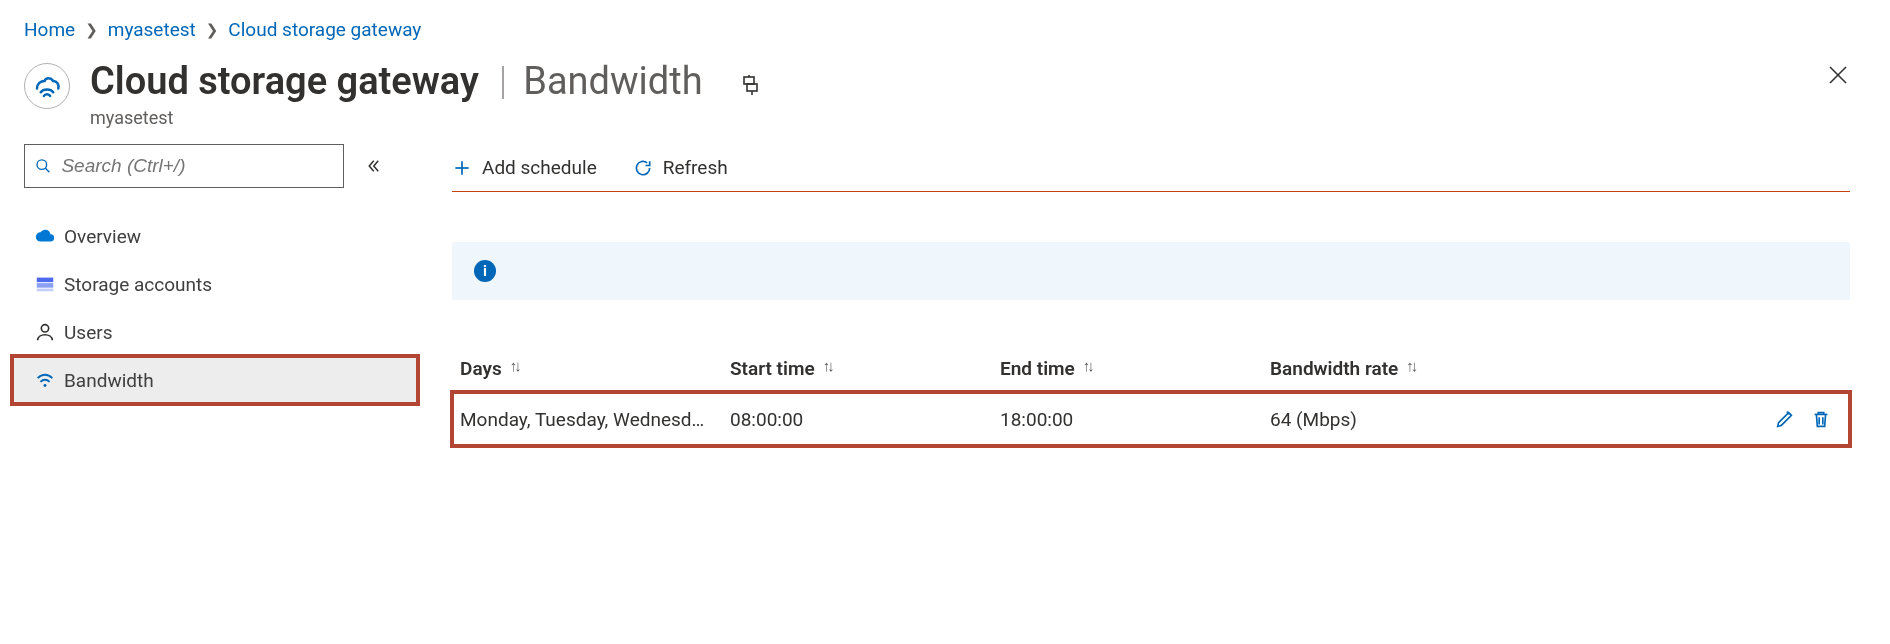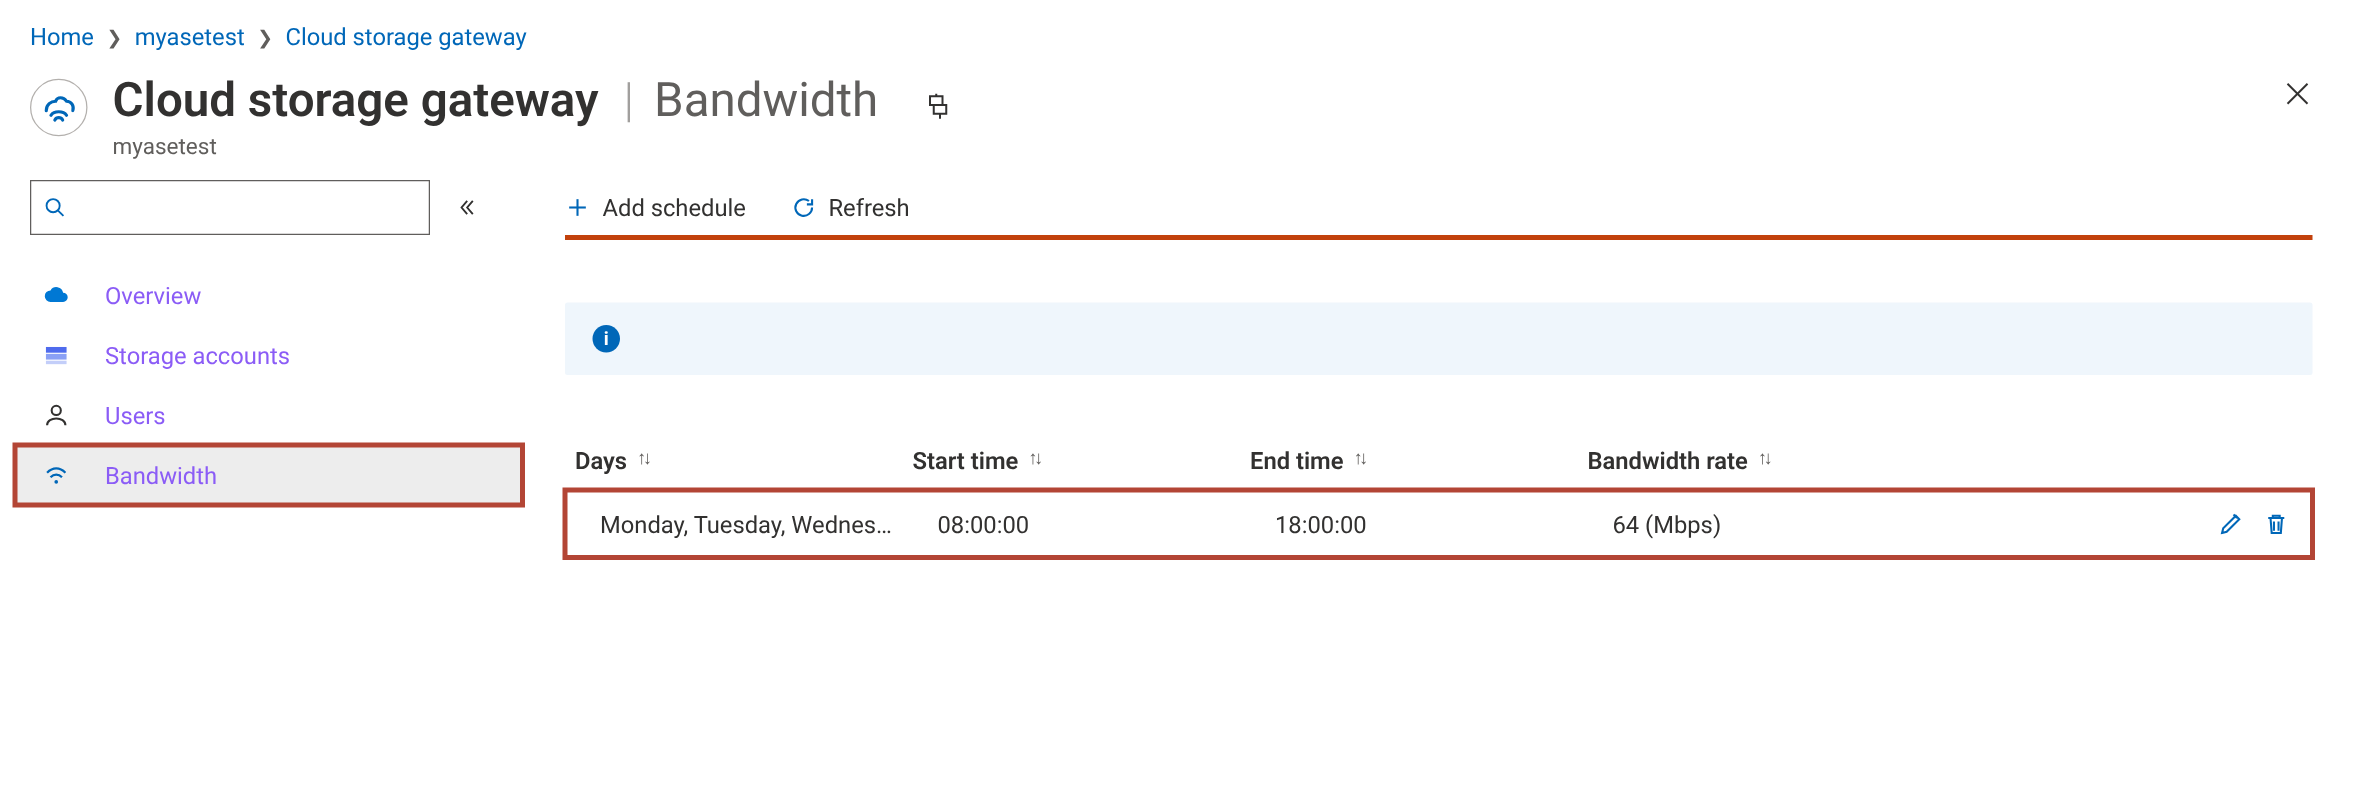--- a/index.html
+++ b/index.html
@@ -82,26 +82,26 @@
     font-size: 19px;
     color: #605e5c;
     width: 100%;
     background: transparent;
   }
   .collapse-chevron { cursor: pointer; color: #323130; }
 
   .nav { display: flex; flex-direction: column; }
   .nav-item {
     display: flex; align-items: center;
-    gap: 28px;
+    gap: 8px;
     height: 48px;
     padding: 0 12px 0 6px;
     cursor: pointer;
     font-size: 19px;
-    color: #8b5cf6;
+    color: #404040;
     border-left: 4px solid transparent;
   }
   .nav-item .nav-icon {
     width: 22px; height: 22px;
     display: flex; align-items: center; justify-content: center;
   }
   .nav-item.selected {
     background: #ededed;
     position: relative;
   }
@@ -114,21 +114,21 @@
   }
 
   
   .content {
     flex: 1;
     padding: 0 40px 0 28px;
   }
   .command-bar {
     display: flex; align-items: center; gap: 36px;
     height: 48px;
-    border-bottom: 4px solid #c2410c;
+    border-bottom: 1px solid #c2410c;
     margin-bottom: 50px;
   }
   .cmd-btn {
     display: flex; align-items: center; gap: 10px;
     color: #323130;
     cursor: pointer;
     font-size: 19px;
   }
   .cmd-btn svg { color: #0067b8; }
 
@@ -169,21 +169,20 @@
   .trow {
     height: 54px;
     outline: 4px solid #b34535;
     outline-offset: -2px;
   }
   .trow .cell {
     white-space: nowrap;
     overflow: hidden;
     text-overflow: ellipsis;
     padding-right: 12px;
-    margin-left: 20px;
   }
   .row-actions {
     display: flex; justify-content: flex-end; gap: 14px; padding-right: 10px;
   }
   .row-actions svg { cursor: pointer; color: #0067b8; }
 
   svg { display: block; }
 </style>
 </head>
 <body>
@@ -230,20 +229,21 @@
 
 <div class="body">
 
   <aside class="sidebar">
     <div class="search-row">
       <div class="search-box">
         <svg width="18" height="18" viewBox="0 0 24 24" stroke="#0067b8" stroke-width="2" fill="none">
           <circle cx="10" cy="10" r="7"></circle>
             <line x1="15" y1="15" x2="21" y2="21"></line>
         </svg>
+        <input type="text" placeholder="Search (Ctrl+/)" style="">
       </div>
       <span class="collapse-chevron">
         <svg width="18" height="18" viewBox="0 0 24 24" stroke="#323130" stroke-width="2" fill="none">
           <polyline points="13,5 7,12 13,19"></polyline>
             <polyline points="19,5 13,12 19,19"></polyline>
         </svg>
       </span>
     </div>
 
     <div class="nav">

